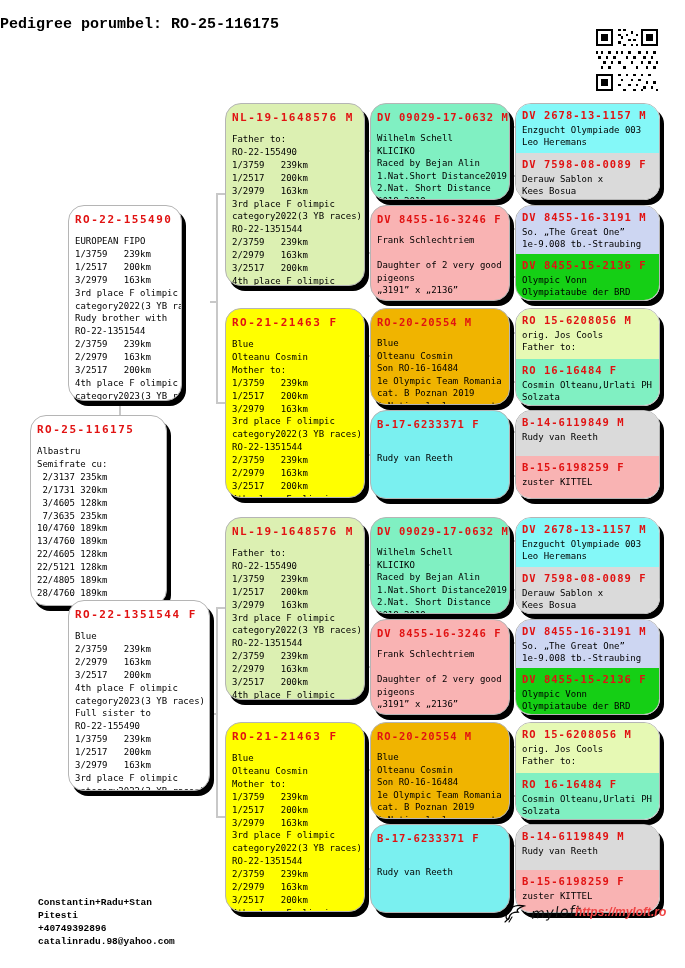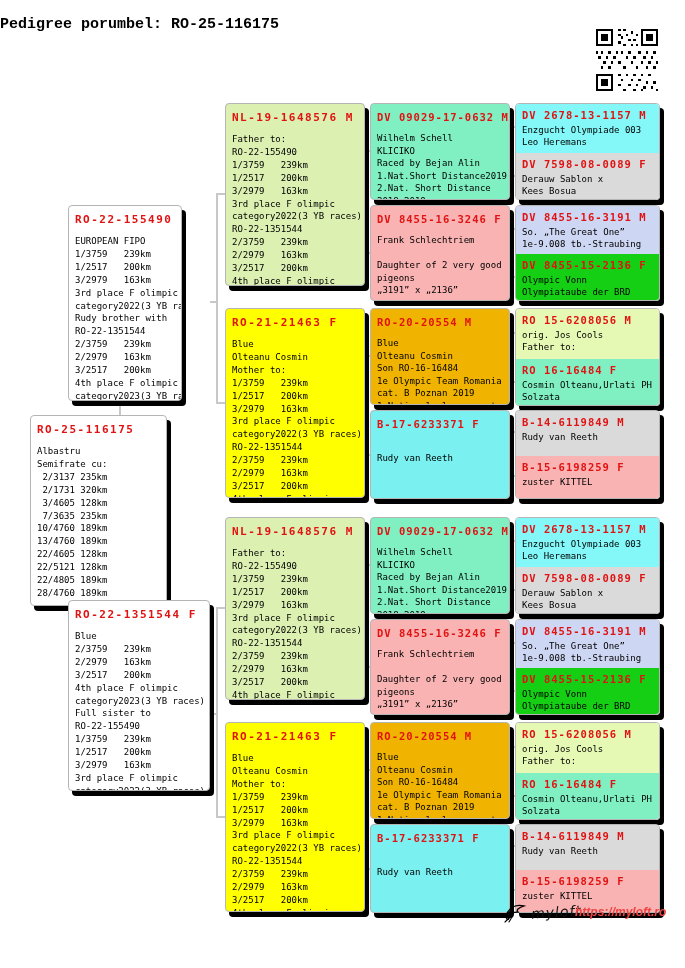--- a/index.html
+++ b/index.html
@@ -9,21 +9,21 @@
 
   .title{position:absolute;top:16px;left:0;width:100%;text-align:left;
          font-family:"Liberation Mono",monospace;font-weight:bold;font-size:15px;color:#000}
 
   .qr{position:absolute;left:596px;top:26px;width:62px;height:68px}
 
   svg.wires{position:absolute;left:0;top:0;pointer-events:none}
 
   .half{position:absolute;left:0;top:0;width:685px;height:554px}
 
-  .box,.card{position:absolute;border-radius:4px;box-shadow:4px 5px 0 #000;border:1px solid #b5b5b5}
+  .box,.card{position:absolute;border-radius:16px;box-shadow:4px 5px 0 #000;border:1px solid #b5b5b5}
   .box{background:#fff;padding:5px 6px;overflow:hidden}
   .card{width:145px;overflow:hidden;padding:0}
   .sub{width:100%;padding:4px 6px;overflow:hidden}
 
   .ring{font-weight:bold;color:#e11212;font-size:10.5px;letter-spacing:1px;
         white-space:pre;margin:2px 0 9px 0}
   .sub .ring{margin:1px 0 3px 0}
   .wide .ring{font-size:11px;letter-spacing:1.5px}
 
   .body .ln{font-size:9px;line-height:12.5px;min-height:12.5px;white-space:pre;color:#000}
@@ -427,20 +427,24 @@
       <div class="sub" style="height: 44px; background-color: rgb(249, 179, 179);">
         <div class="ring">B-15-6198259 F</div>
         <div class="body">
             <div class="ln">zuster KITTEL</div>
           </div>
       </div>
     </div>
 
   </div>
 
+  <div class="contact">Constantin+Radu+Stan
+Pitesti
++40749392896
+catalinradu.98@yahoo.com</div>
 
   <div class="brandrow">
     <svg class="bird" width="26" height="24" viewBox="0 0 26 24">
       <path fill="none" stroke="#000" stroke-width="1.3" stroke-linecap="round" d="M3 16 C6 7 13 4 21 6 C15 8 13 10 15 12 C10 12 7 13 6 18 C5 21 3 19 3 16 Z"></path>
       <path fill="none" stroke="#000" stroke-width="1.1" stroke-linecap="round" d="M6 18 L2 22 M9 17 L6 22"></path>
     </svg>
     <span class="brand">myloft</span>
     <span class="url">https://myloft.ro</span>
   </div>
 

